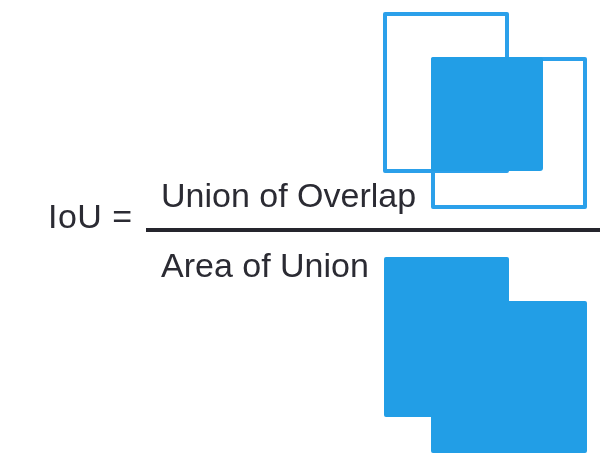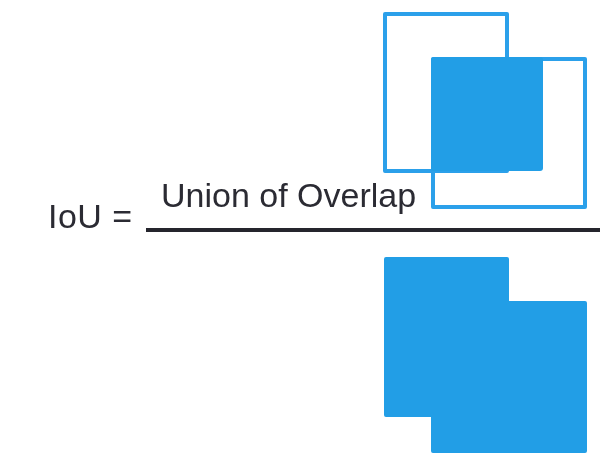--- a/index.html
+++ b/index.html
@@ -97,20 +97,21 @@
 
 <div id="canvas">
 
   <div id="formula">
     <div class="iou-label">IoU =</div>
 
     <div class="frac-numerator">Union of Overlap</div>
 
     <div class="frac-bar"></div>
 
+    <div class="frac-denominator">Area of Union</div>
   </div>
 
   <div class="diagram" id="overlap-diagram">
     <svg viewBox="0 0 220 212" xmlns="http://www.w3.org/2000/svg">
 
       <rect x="10" y="10" width="122" height="157" fill="none" stroke="#2ba0ea" stroke-width="4" stroke-linejoin="round"></rect>
 
       <rect x="58" y="55" width="152" height="148" fill="none" stroke="#2ba0ea" stroke-width="4" stroke-linejoin="round"></rect>
 
       <rect x="56" y="53" width="112" height="114" rx="3" ry="3" fill="#229ee6"></rect>

